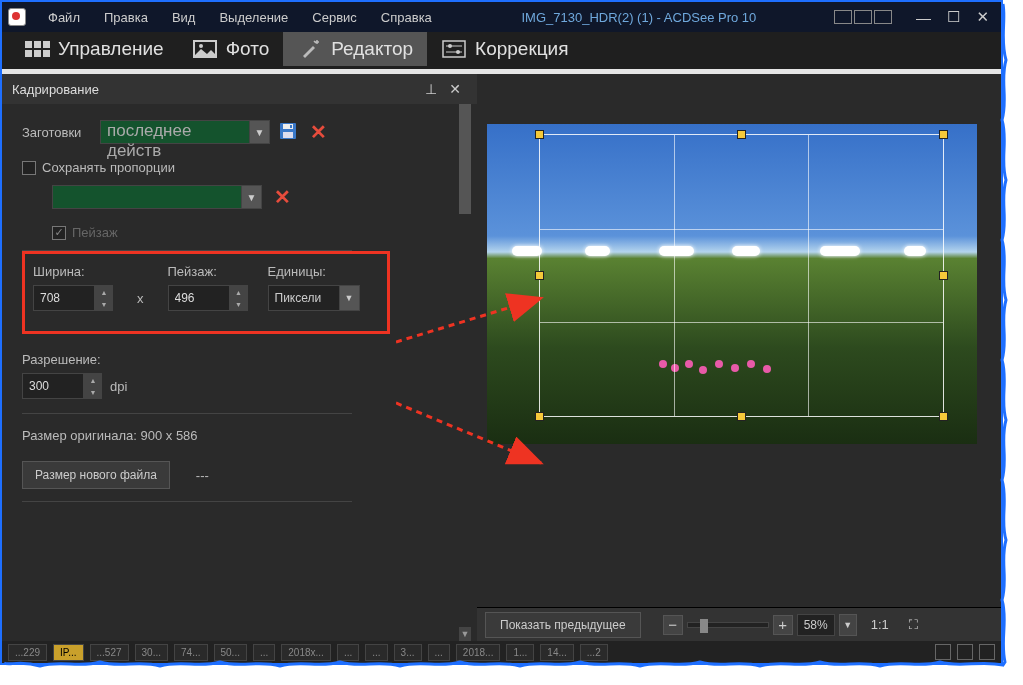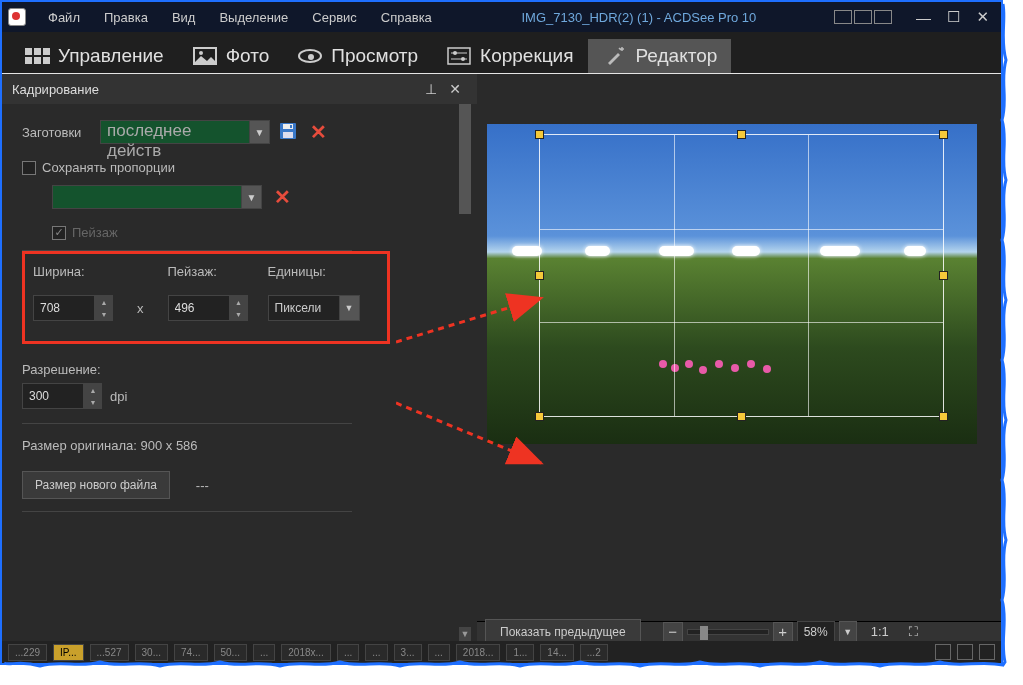--- a/index.html
+++ b/index.html
@@ -11,21 +11,21 @@
 .app-icon { width:18px; height:18px; background:#fff; border:1px solid #888; border-radius:3px; position:relative; margin-right:10px; }
 .app-icon::after { content:""; position:absolute; top:3px; left:3px; width:8px; height:8px; background:#d33; border-radius:50%; }
 .menu-item { color:#ccc; font-size:13px; padding:0 12px; cursor:default; }
 .title-center { flex:1; text-align:center; color:#6fa8dc; font-size:13px; }
 .title-btns { display:flex; gap:4px; align-items:center; }
 .tb-box { width:18px; height:14px; border:1px solid #888; display:inline-block; }
 .tb-grp { display:flex; gap:2px; margin-right:14px; }
 .win-btn { color:#ccc; font-size:15px; padding:0 6px; cursor:default; }
 
 
-.navtabs { height:42px; background:#1f1f1f; display:flex; align-items:flex-end; padding:0 8px; border-bottom:1px solid #e5e5e5; }
+.navtabs { height:42px; background:#1f1f1f; display:flex; align-items:flex-start; padding:0 8px; border-bottom:5px solid #e5e5e5; }
 .navtab { display:flex; align-items:center; color:#e0e0e0; font-size:19px; padding:6px 14px; gap:8px; cursor:default; }
 .navtab.active { background:#555; }
 .nt-icon { width:26px; height:18px; display:inline-flex; align-items:center; justify-content:center; }
 .grid-icon { display:grid; grid-template-columns:repeat(3,7px); grid-template-rows:repeat(2,7px); gap:2px; }
 .grid-icon span { background:#ccc; }
 .eye-icon { width:24px; height:14px; border:2px solid #ccc; border-radius:50%/50%; position:relative; }
 .eye-icon::after { content:""; position:absolute; top:3px; left:8px; width:6px; height:6px; background:#ccc; border-radius:50%; }
 
 
 .main { display:flex; height:calc(100% - 72px - 22px); }
@@ -47,21 +47,21 @@
 .save-icon svg { width:20px; height:20px; }
 .x-icon { color:#e74c3c; font-size:20px; font-weight:bold; padding:0 4px; }
 
 .checkbox-row { display:flex; align-items:center; gap:6px; margin:12px 0 10px 0; }
 .chk { width:14px; height:14px; border:1px solid #777; background:#222; display:flex; align-items:center; justify-content:center; color:#888; font-size:11px; }
 .dimmed { color:#666; }
 
 
 .red-box { border:3px solid #e32; padding:10px 8px 12px 8px; margin-top:12px; width:368px; }
 .dim-row { display:flex; gap:20px; margin-bottom:8px; }
-.dim-col { display:flex; flex-direction:column; gap:16px; }
+.dim-col { display:flex; flex-direction:column; gap:6px; }
 .num-input { display:flex; }
 .num-input input { width:62px; height:26px; background:#222; border:1px solid #444; color:#ddd; padding:0 6px; font-size:12px; }
 .num-input .spin { width:18px; height:26px; background:#444; border:1px solid #444; display:flex; flex-direction:column; }
 .num-input .spin div { flex:1; display:flex; align-items:center; justify-content:center; color:#aaa; font-size:7px; }
 .x-sep { align-self:flex-end; padding:0 4px 5px 4px; }
 .unit-select { display:flex; align-self:flex-end; }
 .unit-select .val { width:72px; height:26px; background:#222; border:1px solid #444; color:#ccc; padding:0 6px; font-size:12px; display:flex; align-items:center; }
 .unit-select .arr { width:20px; height:26px; background:#555; display:flex; align-items:center; justify-content:center; font-size:9px; color:#ccc; border:1px solid #444; border-left:none; }
 
 .divider { border-top:1px solid #444; margin:14px 0; width:330px; }
@@ -80,21 +80,21 @@
 .crop-grid-h { position:absolute; left:0; height:1px; width:100%; background:rgba(255,255,255,0.6); }
 .handle { position:absolute; width:9px; height:9px; background:#f5c93a; border:1px solid #222; }
 .h-tl { top:-5px; left:-5px; } .h-tr { top:-5px; right:-5px; }
 .h-bl { bottom:-5px; left:-5px; } .h-br { bottom:-5px; right:-5px; }
 .h-tm { top:-5px; left:50%; margin-left:-5px; }
 .h-bm { bottom:-5px; left:50%; margin-left:-5px; }
 .h-ml { left:-5px; top:50%; margin-top:-5px; }
 .h-mr { right:-5px; top:50%; margin-top:-5px; }
 
 
-.bottombar { position:absolute; bottom:0; left:0; right:0; height:20px; background:#333; display:flex; align-items:center; padding:0 8px; gap:8px; border-top:1px solid #000; }
+.bottombar { position:absolute; bottom:0; left:0; right:0; height:34px; background:#333; display:flex; align-items:center; padding:0 8px; gap:8px; border-top:1px solid #000; }
 .prev-btn { background:#3a3a3a; border:1px solid #555; color:#ccc; padding:5px 14px; font-size:12px; }
 .zoom-ctrl { display:flex; align-items:center; gap:4px; }
 .zm-btn { width:20px; height:20px; background:#444; color:#ccc; display:flex; align-items:center; justify-content:center; font-size:15px; border:1px solid #555; }
 .zm-slider { width:82px; height:6px; background:#222; border:1px solid #444; position:relative; }
 .zm-thumb { position:absolute; top:-4px; left:12px; width:8px; height:14px; background:#888; }
 .zm-val { color:#ccc; font-size:12px; padding:0 6px; background:#222; border:1px solid #444; height:22px; display:flex; align-items:center; }
 .zm-arrow { width:18px; height:22px; background:#444; display:flex; align-items:center; justify-content:center; font-size:9px; color:#ccc; border:1px solid #555; }
 .fit-btn { color:#ccc; font-size:13px; padding:0 6px; }
 
 
@@ -152,46 +152,40 @@
     <div class="navtab">
       <span class="nt-icon">
           <svg width="24" height="18" viewBox="0 0 24 18">
             <rect x="1" y="1" width="22" height="16" fill="none" stroke="#ccc" stroke-width="2"></rect>
             <circle cx="8" cy="6" r="2" fill="#ccc"></circle>
             <path d="M2 15 L8 9 L14 14 L18 10 L22 14 L22 16 L2 16" fill="#ccc"></path>
           </svg>
         </span>
       <span>Фото</span>
     </div>
-    <div class="navtab">
+    <div class="navtab active">
       <span class="nt-icon">
-          <span class="eye-icon"></span>
+          <svg width="22" height="22" viewBox="0 0 22 22">
+            <path d="M4 18 L14 8 L16 10 L6 20 Z" fill="#bbb"></path>
+            <path d="M15 3 L17 5 M18 2 L18 6 M16 4 L20 4" stroke="#bbb" stroke-width="1.5"></path>
+          </svg>
         </span>
-      <span>Просмотр</span>
+      <span>Редактор</span>
     </div>
     <div class="navtab">
       <span class="nt-icon">
           <svg width="24" height="18" viewBox="0 0 24 18">
             <rect x="1" y="1" width="22" height="16" fill="none" stroke="#ccc" stroke-width="1.5"></rect>
             <line x1="4" y1="6" x2="20" y2="6" stroke="#ccc"></line>
             <line x1="4" y1="12" x2="20" y2="12" stroke="#ccc"></line>
             <circle cx="8" cy="6" r="2" fill="#ccc"></circle>
             <circle cx="16" cy="12" r="2" fill="#ccc"></circle>
           </svg>
         </span>
       <span>Коррекция</span>
-    </div>
-    <div class="navtab active">
-      <span class="nt-icon">
-          <svg width="22" height="22" viewBox="0 0 22 22">
-            <path d="M4 18 L14 8 L16 10 L6 20 Z" fill="#bbb"></path>
-            <path d="M15 3 L17 5 M18 2 L18 6 M16 4 L20 4" stroke="#bbb" stroke-width="1.5"></path>
-          </svg>
-        </span>
-      <span>Редактор</span>
     </div>
   </div>
 
   <div class="main">
 
     <div class="sidebar">
       <div class="panel-header">
         <span>Кадрирование</span>
         <span class="spacer"></span>
         <span class="pin-icon">⊥</span>

